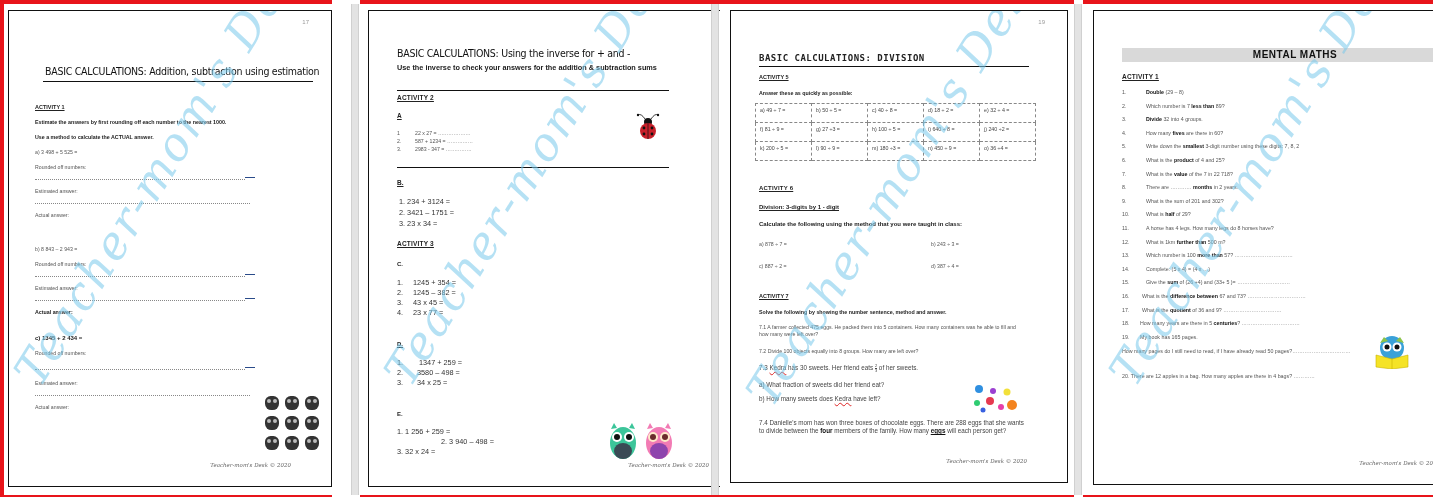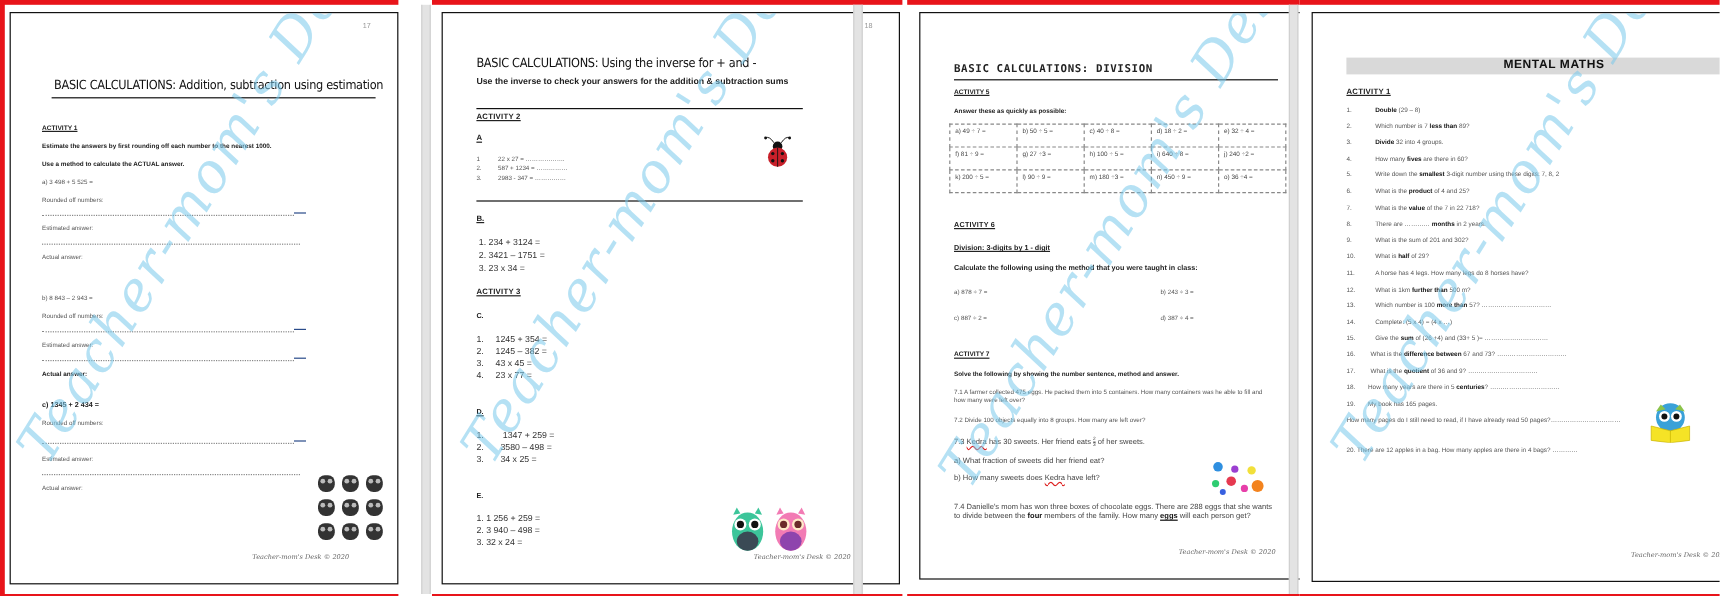--- a/index.html
+++ b/index.html
@@ -137,21 +137,21 @@
         <div class="abs" style="top:268px; font-size:7.3px; color:#333;"><span style="display:inline-block;width:16px">1.</span><span>1245 + 354 =</span></div>
         <div class="abs" style="top:278px; font-size:7.3px; color:#333;"><span style="display:inline-block;width:16px">2.</span><span>1245 – 382 =</span></div>
         <div class="abs" style="top:288px; font-size:7.3px; color:#333;"><span style="display:inline-block;width:16px">3.</span><span>43 x 45 =</span></div>
         <div class="abs" style="top:298px; font-size:7.3px; color:#333;"><span style="display:inline-block;width:16px">4.</span><span>23 x 77 =</span></div>
         <div class="abs bold" style="top:330px; text-decoration:underline; font-size:6px;">D.</div>
         <div class="abs" style="top:348px; font-size:7.3px; color:#333;"><span style="display:inline-block;width:22px">1.</span><span>1347 + 259 =</span></div>
         <div class="abs" style="top:358px; font-size:7.3px; color:#333;"><span style="display:inline-block;width:20px">2.</span><span>3580 – 498 =</span></div>
         <div class="abs" style="top:368px; font-size:7.3px; color:#333;"><span style="display:inline-block;width:20px">3.</span><span>34 x 25 =</span></div>
         <div class="abs bold" style="top:400px; font-size:6px;">E.</div>
         <div class="abs" style="top:417px; font-size:7.3px; color:#333;">1. 1 256 + 259 =</div>
-        <div class="abs" style="top:427px; font-size:7.3px; color:#333;">2. 3 940 – 498 =</div>
+        <div class="abs" style="top:427px; font-size:7.3px; color:#333;margin-left:44px;">2. 3 940 – 498 =</div>
         <div class="abs" style="top:437px; font-size:7.3px; color:#333;">3. 32 x 24 =</div>
       </div>
 
       <svg class="abs" style="left:266px; top:100px;" width="30" height="34" viewBox="0 0 30 34">
         <path d="M10 8 Q6 2 3 4" stroke="#111" fill="none" stroke-width="0.8"></path>
         <path d="M16 8 Q20 2 23 4" stroke="#111" fill="none" stroke-width="0.8"></path>
         <circle cx="3" cy="4" r="1.2" fill="#111"></circle>
           <circle cx="23" cy="4" r="1.2" fill="#111"></circle>
         <circle cx="13" cy="11" r="4" fill="#111"></circle>
         <ellipse cx="13" cy="20" rx="8" ry="8" fill="#c8202a"></ellipse>
@@ -179,21 +179,21 @@
           <circle cx="58" cy="16" r="3" fill="#6b2b2b"></circle>
         <polygon points="40,8 43,2 46,7" fill="#f27bb4"></polygon>
           <polygon points="58,7 61,2 64,8" fill="#f27bb4"></polygon>
       </svg>
       <div class="footer">Teacher-mom's Desk © 2020</div>
       <div class="watermark" style="left:50px; top:330px; transform: rotate(-58deg);">Teacher-mom's Desk</div>
     </div>
   </div>
   <div class="gutter" style="left:711px;"></div>
 
-  <div class="panel" style="left:720px; width:354px;margin-left:36px;">
+  <div class="panel" style="left:720px; width:354px;">
     <div class="page" style="left:10px; right:6px; top:6px; bottom:12px;">
       <div class="pnum">19</div>
       <div class="content" style="left:28px;">
         <div class="abs bold" style="top:42px; font-family:'DejaVu Sans Mono', monospace; font-size:9px; letter-spacing:0.5px;">BASIC CALCULATIONS: DIVISION</div>
         <div class="abs" style="top:55px; left:0; width:270px; border-bottom:1px solid #111;"></div>
         <div class="abs act" style="top:63px;">ACTIVITY 5</div>
         <div class="abs bold" style="top:79px; font-size:5.3px;">Answer these as quickly as possible:</div>
         <table class="abs div-table" style="top:92px; left:-4px;">
           <tbody>
               <tr>

